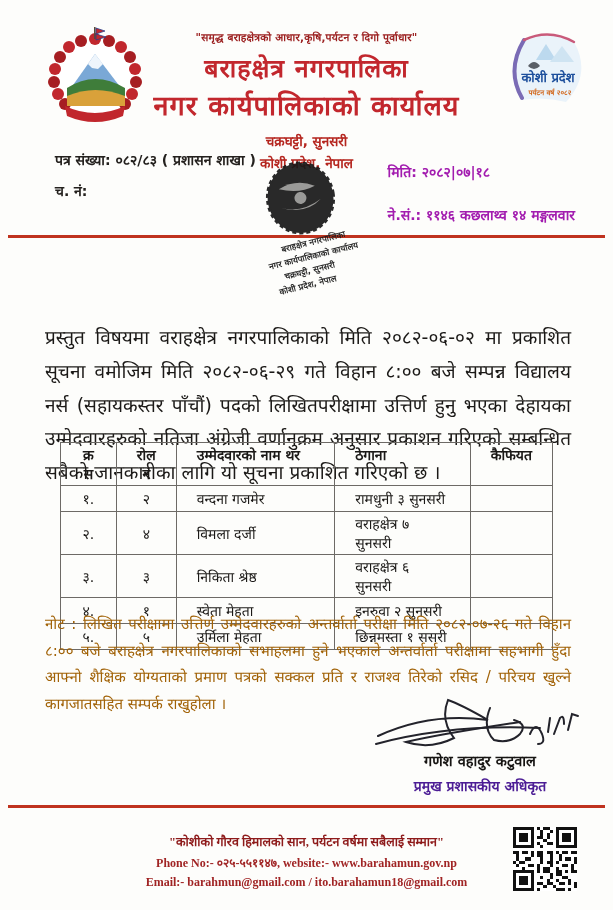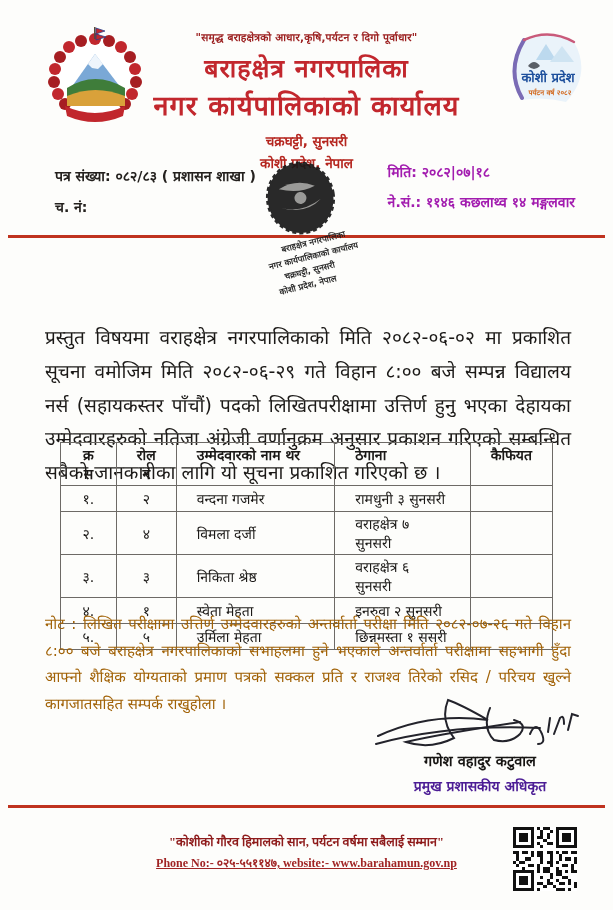--- a/index.html
+++ b/index.html
@@ -13,24 +13,24 @@
   
   .logo-left { position:absolute; left:42px; top:26px; width:106px; height:110px; }
   .logo-right { position:absolute; left:494px; top:26px; width:108px; height:112px; }
   .head-center { position:absolute; left:118px; top:30px; width:377px; text-align:center; }
   .slogan { font-size:10.5px; font-weight:bold; color:#9c2121; letter-spacing:.2px; }
   .muni-title { margin-top:6px; font-size:25px; font-weight:bold; color:#c2272d; letter-spacing:1px; }
   .office-title { margin-top:2px; font-size:27px; font-weight:bold; color:#c2272d; letter-spacing:1px; }
   .addr1 { margin-top:9px; font-size:13.5px; font-weight:bold; color:#b5261f; }
   .addr2 { margin-top:4px; font-size:13.5px; font-weight:bold; color:#b5261f; }
   
-  .meta-left { position:absolute; left:55px; top:166px; font-size:14px; font-weight:bold; color:#24211e; }
+  .meta-left { position:absolute; left:55px; top:150px; font-size:14px; font-weight:bold; color:#24211e; }
   .meta-left .row2 { margin-top:12px; }
   .meta-right { position:absolute; right:38px; top:162px; text-align:left; font-size:14px; font-weight:bold; color:#a21caf; }
-  .meta-right .row2 { margin-top:11px; }
+  .meta-right .row2 { margin-top:24px; }
   .rule { position:absolute; left:8px; right:8px; height:3px; background:#c0331f; z-index:1; }
   .rule-top { top:235px; }
   .rule-bottom { top:805px; }
   
   .stamp { position:absolute; left:246px; top:156px; width:140px; height:152px; z-index:5; transform:rotate(-9deg); opacity:.92; }
   
   .subject { position:absolute; left:0; right:0; top:281px; text-align:center; font-size:15px; font-weight:600; color:#171513; }
   .body-par { position:absolute; left:45px; right:42px; top:321px; font-size:19px; line-height:1.78; text-align:justify; color:#1b1917; }
   
   .result-table { position:absolute; left:60px; top:442px; width:493px; border-collapse:collapse; font-size:14px; color:#1b1917; }
@@ -42,21 +42,21 @@
   
   .note-par { position:absolute; left:45px; right:42px; top:611px; font-size:15px; line-height:1.78; text-align:justify; color:#a16207; }
   .sig-block { position:absolute; left:370px; top:694px; width:220px; text-align:center; }
   .sig-svg { display:block; margin:0 auto -6px auto; }
   .sig-name { font-size:14.5px; font-weight:700; color:#171513; }
   .sig-title { margin-top:6px; font-size:14px; font-weight:600; color:#4c1d95; }
   
   .footer { position:absolute; left:0; right:0; top:833px; text-align:center;
             font-family:"Liberation Serif","DejaVu Serif",serif; }
   .foot-slogan { font-size:12.5px; font-weight:bold; color:#8e1b1b; }
-  .foot-line { margin-top:4px; font-size:12px; font-weight:bold; color:#a02424;text-decoration:underline; }
+  .foot-line { margin-top:4px; font-size:12px; font-weight:bold; color:#a02424; }
   .qr { position:absolute; left:513px; top:827px; width:64px; height:64px; }
 </style>
 </head>
 <body>
 
 <div id="page">
 
   <svg class="logo-left" viewBox="0 0 100 110">
     <circle cx="50" cy="54" r="40" fill="#ffffff"></circle>
 
@@ -213,20 +213,21 @@
     </svg>
     <div class="sig-name">गणेश वहादुर कटुवाल</div>
     <div class="sig-title">प्रमुख प्रशासकीय अधिकृत</div>
   </div>
 
   <div class="rule rule-bottom"></div>
 
   <div class="footer">
     <div class="foot-slogan">"कोशीको गौरव हिमालको सान, पर्यटन वर्षमा सबैलाई सम्मान"</div>
     <div class="foot-line">Phone No:- ०२५-५५११४७, website:- www.barahamun.gov.np</div>
+    <div class="foot-line">Email:- barahmun@gmail.com / ito.barahamun18@gmail.com</div>
   </div>
 
   <svg class="qr" viewBox="0 0 21 21" shape-rendering="crispEdges">
     <rect x="0" y="0" width="21" height="21" fill="#ffffff"></rect>
     <g fill="#111111">
       <rect x="0" y="0" width="7" height="7"></rect>
         <rect x="14" y="0" width="7" height="7"></rect>
       <rect x="0" y="14" width="7" height="7"></rect>
       <rect x="8" y="0" width="1" height="1"></rect>
         <rect x="10" y="0" width="2" height="1"></rect>

